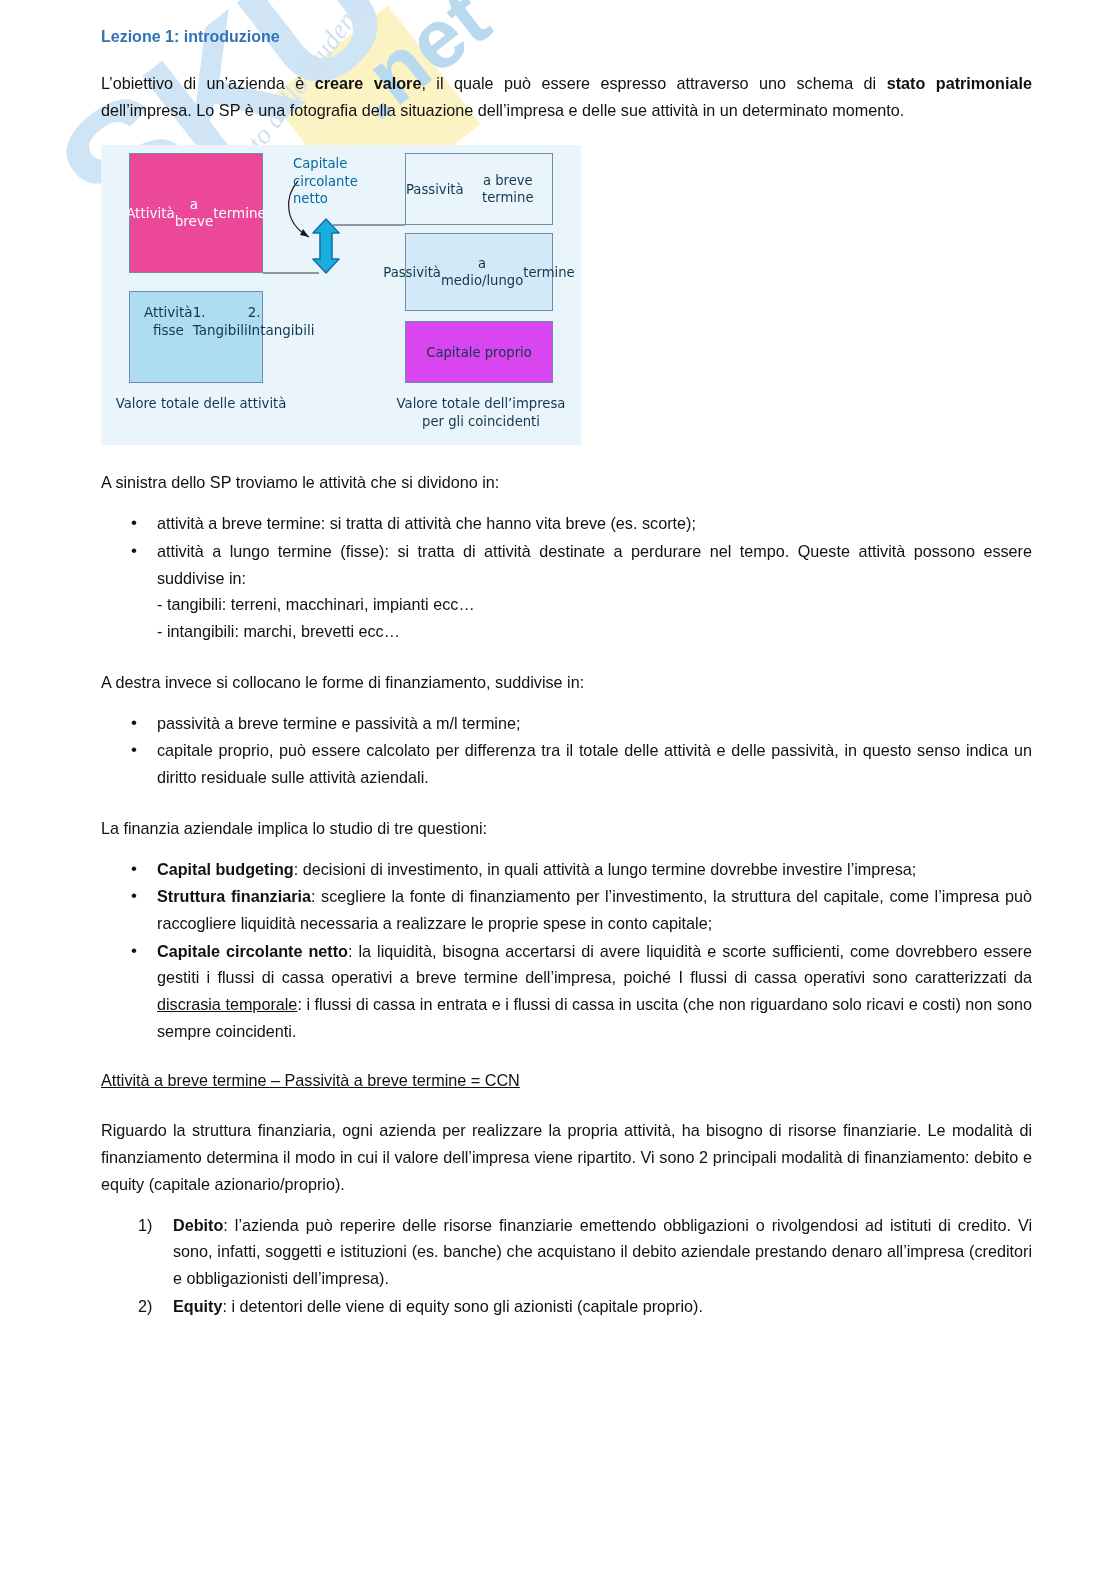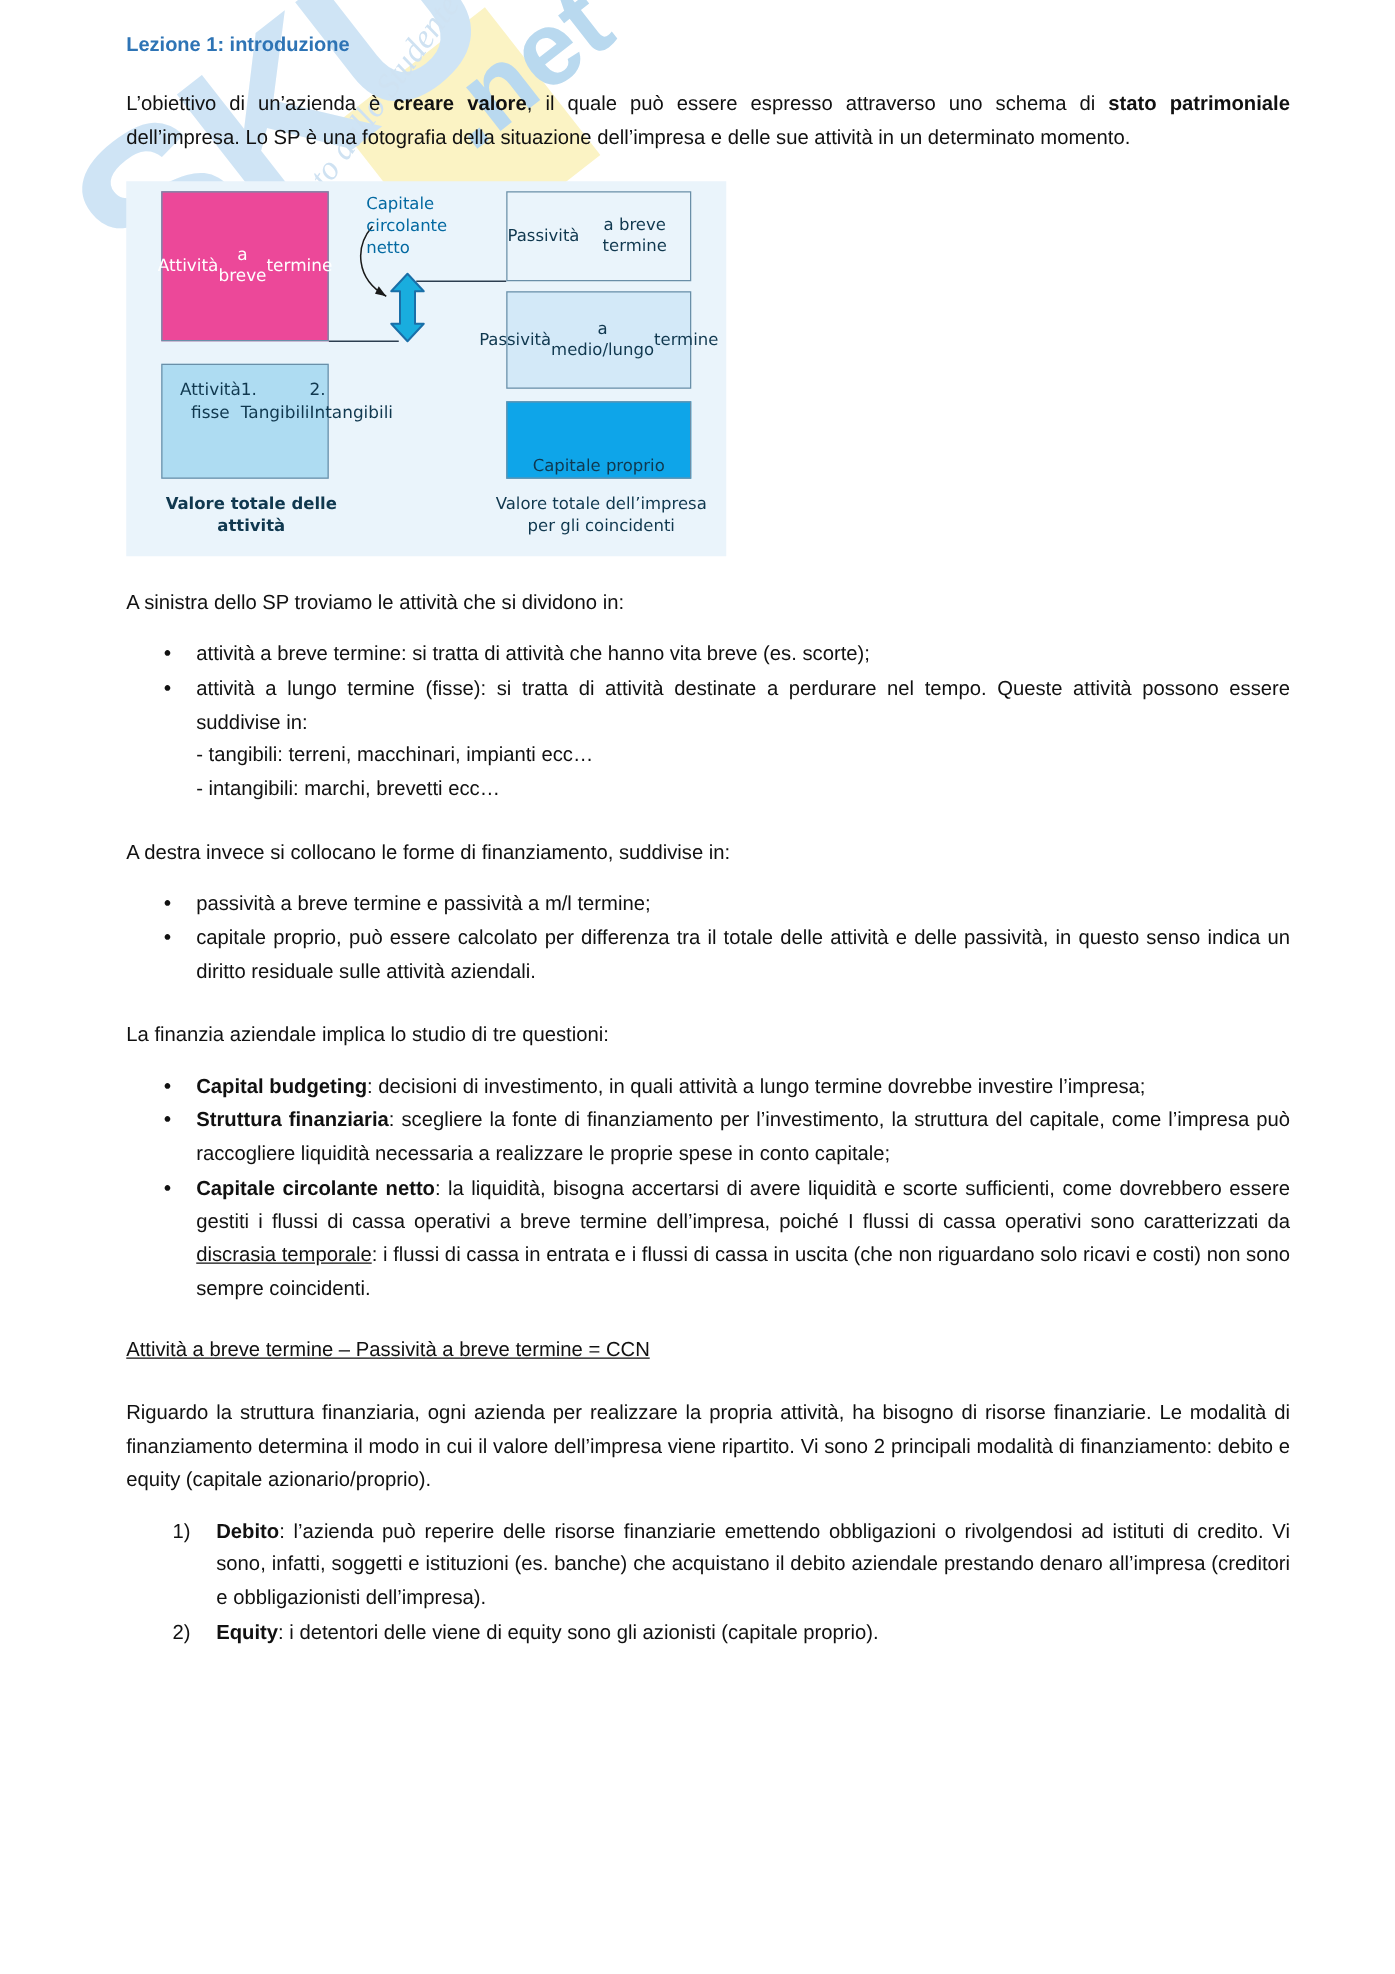--- a/index.html
+++ b/index.html
@@ -212,41 +212,40 @@
   .box-passivita-breve {
     left: 304px; top: 8px; width: 148px; height: 72px;
     background: #eaf4fb;
   }
   .box-passivita-ml {
     left: 304px; top: 88px; width: 148px; height: 78px;
     background: #d3e9f8;
   }
   .box-capitale-proprio {
     left: 304px; top: 176px; width: 148px; height: 62px;
-    background: #0ea5e9;
-    align-items: flex-end;
+    background: #d946ef;
   }
   .ccn-label {
     position: absolute;
     left: 192px; top: 10px;
     font-size: 13.2px;
     line-height: 1.3;
     color: #0369a1;
     text-align: left;
     font-family: "DejaVu Sans", sans-serif;
   }
   .fig-caption {
     position: absolute;
     font-size: 13.2px;
     color: #10384f;
     text-align: center;
     font-family: "DejaVu Sans", sans-serif;
     line-height: 1.3;
   }
-  .cap-left { left: 10px; top: 250px; width: 180px; font-weight: bold; }
+  .cap-left { left: 10px; top: 250px; width: 180px; }
   .cap-right { left: 290px; top: 250px; width: 180px; }
 
   .fig-svg {
     position: absolute;
     left: 0; top: 0;
     width: 480px; height: 300px;
     pointer-events: none;
   }
 </style>
 </head>

